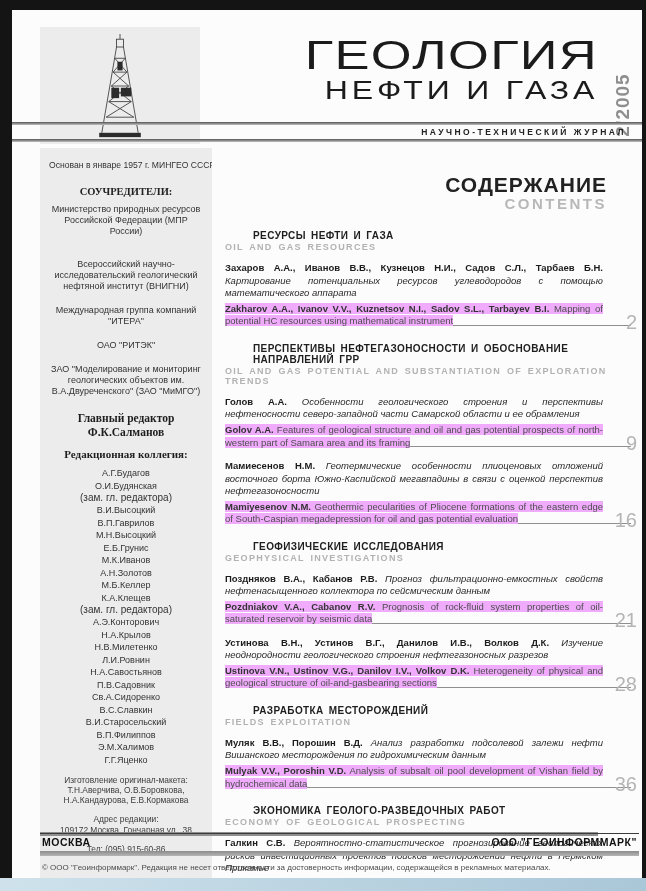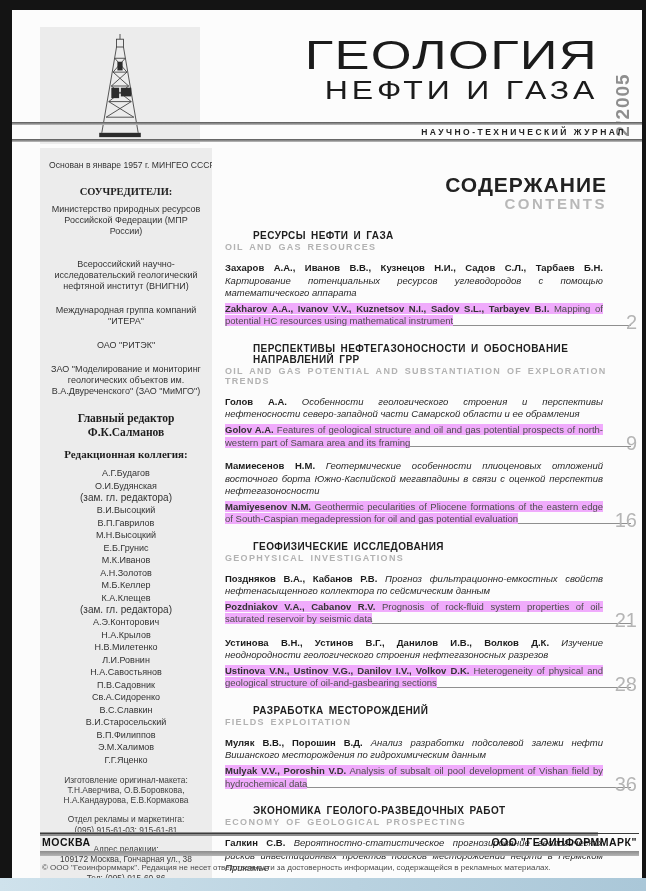--- a/index.html
+++ b/index.html
@@ -211,24 +211,20 @@
         </div>
         <div class="b-entry">
           <div class="b-name">Г.Г.Яценко</div>
         </div>
       </div>
     <div class="info">
       <div>Изготовление оригинал-макета:</div>
       <div>Т.Н.Аверчива, О.В.Боровкова, Н.А.Кандаурова, Е.В.Кормакова</div>
     </div>
     <div class="info">
-      <div>Отдел рекламы и маркетинга:</div>
-      <div>(095) 915-61-03; 915-61-81</div>
-    </div>
-    <div class="info">
       <div>Адрес редакции:</div>
       <div>109172 Москва, Гончарная ул., 38</div>
     </div>
     <div class="info">Тел: (095) 915-60-86</div>
 
   </div>
 
   <div class="content">
     <div class="toc-heading">
       <div class="ru">СОДЕРЖАНИЕ</div>

